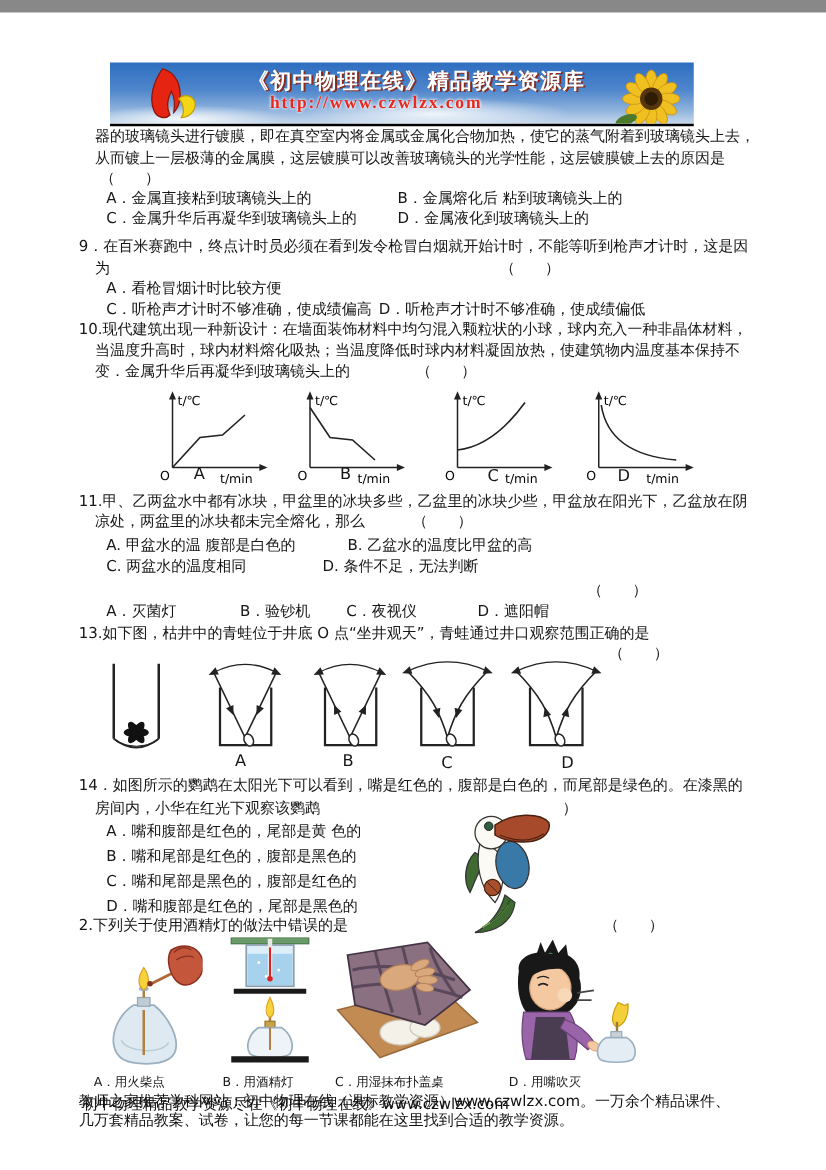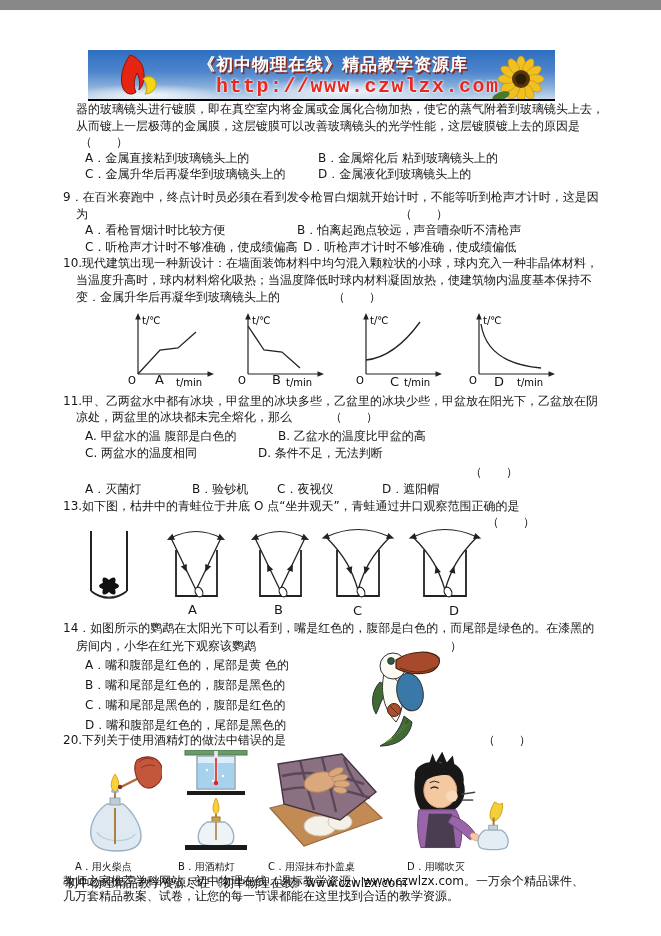--- a/index.html
+++ b/index.html
@@ -9,22 +9,22 @@
   .cap{font-size:10px;}
   .letter{font-size:13px;}
   .fig{position:absolute;}
   
   .banner{position:absolute;left:88px;top:40px;width:467px;height:49px;
           background:linear-gradient(180deg,#2e6ec0 0%,#4f86cc 45%,#8fb3dd 78%,#c7d9ec 100%);
           border-bottom:2px solid #000;overflow:hidden;}
   .cloud{position:absolute;background:radial-gradient(ellipse at center,rgba(255,255,255,.85) 0%,rgba(255,255,255,0) 70%);}
   .banner-title{position:absolute;left:110px;top:3px;font-size:17px;font-weight:bold;color:#ffffff;
           letter-spacing:1px;text-shadow:1.5px 1.5px 0 #8a2a1a;white-space:pre;}
-  .banner-url{position:absolute;left:128px;top:25px;font-size:20px;font-weight:bold;color:#e8281e;
-          letter-spacing:1.5px;font-family:Liberation Mono, monospace;
+  .banner-url{position:absolute;left:128px;top:25px;font-size:14px;font-weight:bold;color:#e8281e;
+          letter-spacing:1.5px;font-family:Liberation Serif, serif;
           text-shadow:0 0 2px #fff,0 0 3px #fff;white-space:pre;}
   .footer-line{position:absolute;font-size:12px;white-space:pre;color:#111;}
   svg text{font-family:"DejaVu Sans","Liberation Sans",sans-serif;}
 </style>
 </head>
 <body>
 
 <div class="page">
 
   <div class="banner">
@@ -62,21 +62,20 @@
   <div class="t" style="left:80px;top:125px;">（　　）</div>
   <div class="t" style="left:85px;top:141px;">A．金属直接粘到玻璃镜头上的</div>
   <div class="t" style="left:318px;top:141px;">B．金属熔化后 粘到玻璃镜头上的</div>
   <div class="t" style="left:85px;top:157px;">C．金属升华后再凝华到玻璃镜头上的</div>
   <div class="t" style="left:318px;top:157px;">D．金属液化到玻璃镜头上的</div>
 
   <div class="t" style="left:63px;top:180px;">9．在百米赛跑中，终点计时员必须在看到发令枪冒白烟就开始计时，不能等听到枪声才计时，这是因</div>
   <div class="t" style="left:76px;top:197px;">为</div>
   <div class="t" style="left:400px;top:197px;">（　　）</div>
   <div class="t" style="left:85px;top:213px;">A．看枪冒烟计时比较方便</div>
-  <div class="t" style="left:297px;top:213px;">B．怕离起跑点较远，声音嘈杂听不清枪声</div>
   <div class="t" style="left:85px;top:230px;">C．听枪声才计时不够准确，使成绩偏高</div>
   <div class="t" style="left:303px;top:230px;">D．听枪声才计时不够准确，使成绩偏低</div>
 
   <div class="t" style="left:63px;top:246px;">10.现代建筑出现一种新设计：在墙面装饰材料中均匀混入颗粒状的小球，球内充入一种非晶体材料，</div>
   <div class="t" style="left:76px;top:263px;">当温度升高时，球内材料熔化吸热；当温度降低时球内材料凝固放热，使建筑物内温度基本保持不</div>
   <div class="t" style="left:76px;top:280px;">变．金属升华后再凝华到玻璃镜头上的</div>
   <div class="t" style="left:333px;top:280px;">（　　）</div>
 
   <svg class="fig" style="left:126px;top:300px;" width="95" height="78" viewBox="0 0 95 78">
     <line x1="12" y1="64" x2="12" y2="7" stroke="#222" stroke-width="1.2"></line>
@@ -221,21 +220,21 @@
     <path d="M18,30 C14,48 18,66 30,78 C36,70 38,56 36,44 C33,36 26,32 18,30 Z" fill="#fbfaf4" stroke="#333" stroke-width="1"></path>
     <ellipse cx="44" cy="48" rx="13" ry="19" transform="rotate(-12 44 48)" fill="#3879a8" stroke="#333" stroke-width="1"></ellipse>
     <circle cx="27" cy="22" r="13" fill="#fbfaf4" stroke="#333" stroke-width="1"></circle>
     <path d="M30,16 C44,6 66,6 73,14 C75,20 70,27 60,29 C48,31 36,28 30,24 Z" fill="#a64a2b" stroke="#4a2010" stroke-width="1.2"></path>
     <path d="M34,24 C48,30 60,29 69,23" fill="none" stroke="#4a2010" stroke-width="0.9"></path>
     <circle cx="25" cy="17" r="3.4" fill="#2e5e40" stroke="#222" stroke-width="0.8"></circle>
     <circle cx="28" cy="66" r="6.5" fill="#a8502c" stroke="#4a2010" stroke-width="1"></circle>
     <path d="M24,62 C28,66 30,68 32,70" fill="none" stroke="#4a2010" stroke-width="0.8"></path>
   </svg>
 
-  <div class="t" style="left:63px;top:723px;">20.下列关于使用酒精灯的做法中错误的是</div>
+  <div class="t" style="left:63px;top:723px;">2.下列关于使用酒精灯的做法中错误的是</div>
   <div class="t" style="left:483px;top:723px;">（　　）</div>
 
   <svg class="fig" style="left:77px;top:742px;" width="85" height="100" viewBox="0 0 85 100">
     <path d="M30,52 C20,58 12,72 14,84 C16,95 24,99 40,99 C56,99 64,94 64,84 C64,72 54,58 46,52 Z" fill="#dfe9f1" stroke="#9ab0c0" stroke-width="1.4"></path>
     <path d="M20,80 C24,90 52,92 58,82" fill="none" stroke="#b8ccd8" stroke-width="1.2"></path>
     <line x1="38" y1="92" x2="38" y2="56" stroke="#b08040" stroke-width="2"></line>
     <rect x="33" y="46" width="10" height="7" fill="#c0ccd4" stroke="#98a8b4"></rect>
     <line x1="38" y1="46" x2="38" y2="38" stroke="#b08040" stroke-width="2"></line>
     <ellipse cx="38" cy="39" rx="4" ry="2" fill="#88aadd" opacity="0.85"></ellipse>
     <path d="M38,22 C33,30 33,37 38,40 C43,37 43,29 38,22 Z" fill="#f6d23c" stroke="#e0a020" stroke-width="1"></path>

